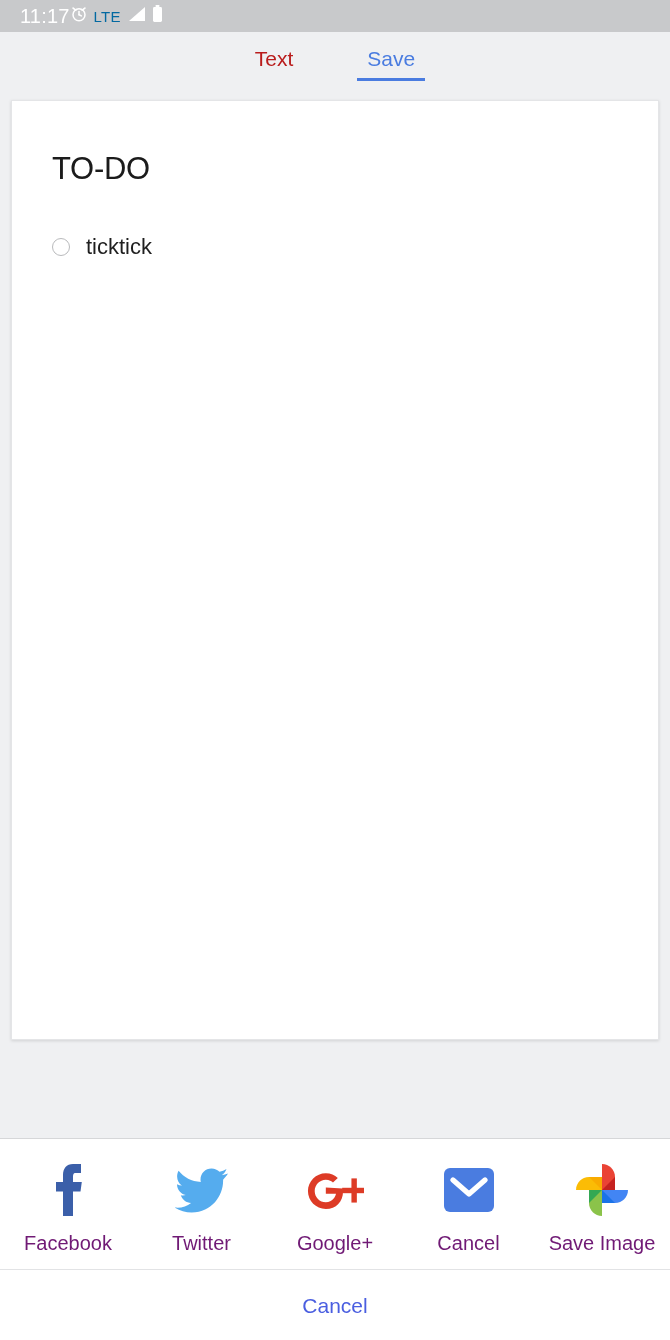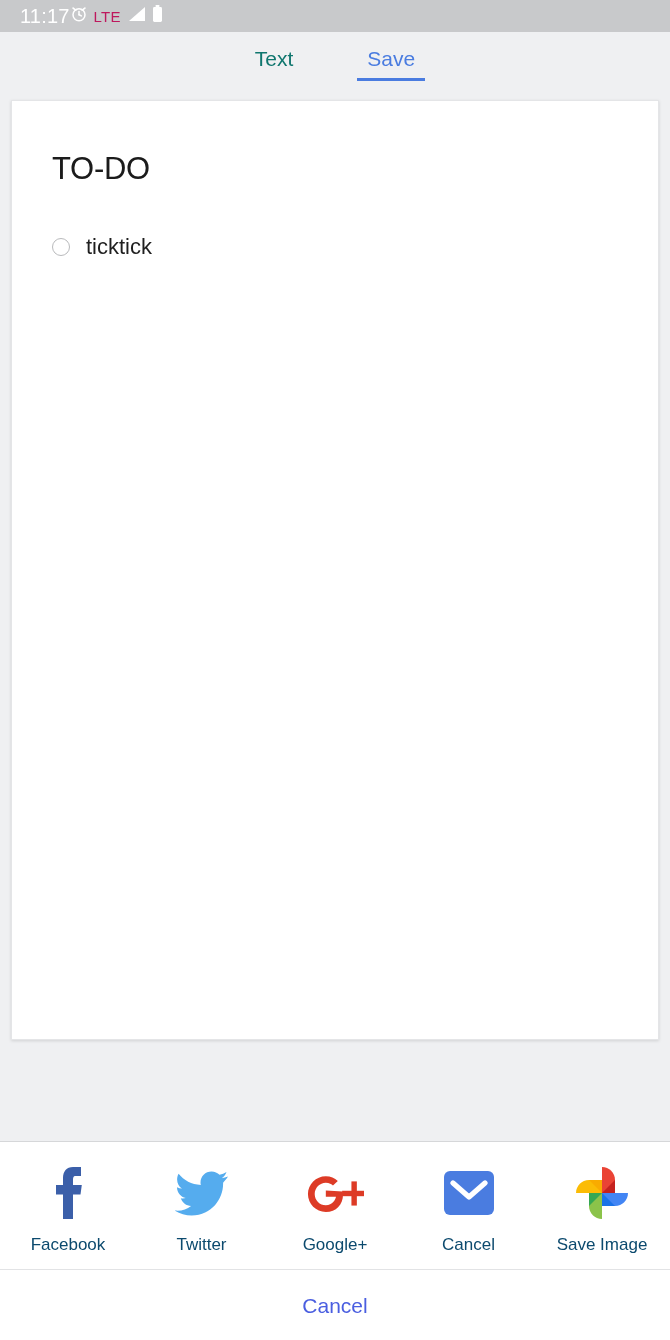--- a/index.html
+++ b/index.html
@@ -31,21 +31,21 @@
     line-height: 1;
     color: #ffffff;
   }
   .status-right {
     display: flex;
     align-items: center;
     gap: 6px;
   }
   .status-lte {
     font-size: 15px;
-    color: #be185d;
+    color: #0369a1;
     letter-spacing: 0.3px;
     line-height: 1;
   }
   .alarm-icon { display: block; }
   .signal-icon { display: block; }
   .battery-icon { display: block; }
 
   
   .tab-bar {
     height: 68px;
@@ -59,21 +59,21 @@
   .tab {
     position: relative;
     font-size: 21px;
     padding: 0 10px 12px 10px;
     line-height: 1;
     cursor: pointer;
     background: none;
     border: none;
     font-family: inherit;
   }
-  .tab.inactive { color: #0f766e; }
+  .tab.inactive { color: #b91c1c; }
   .tab.active { color: #4a7ce0; }
   .tab.active .tab-underline {
     position: absolute;
     left: 0;
     right: 0;
     bottom: 0;
     height: 3px;
     background: #4a7ce0;
   }
 
@@ -148,22 +148,22 @@
     cursor: pointer;
   }
   .share-icon {
     height: 58px;
     width: 58px;
     display: flex;
     align-items: center;
     justify-content: center;
   }
   .share-label {
-    font-size: 17px;
-    color: #0c4a6e;
+    font-size: 20px;
+    color: #701a75;
     line-height: 1;
     white-space: nowrap;
   }
   .share-divider-bottom {
     height: 1px;
     background: #e2e3e5;
   }
   .cancel-row {
     height: 70px;
     display: flex;

